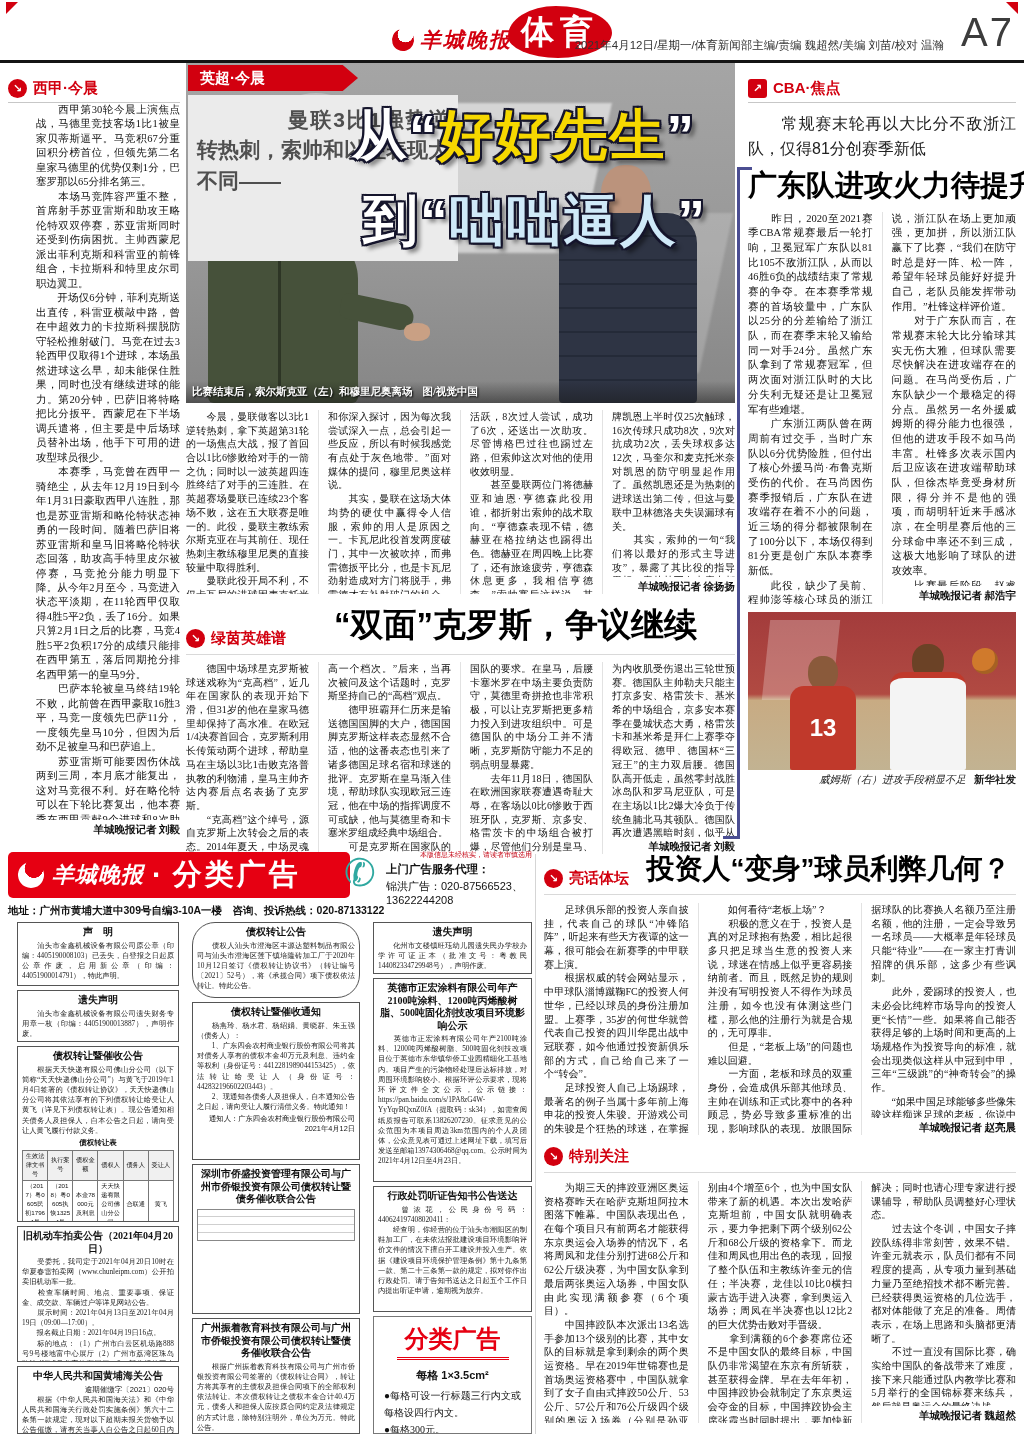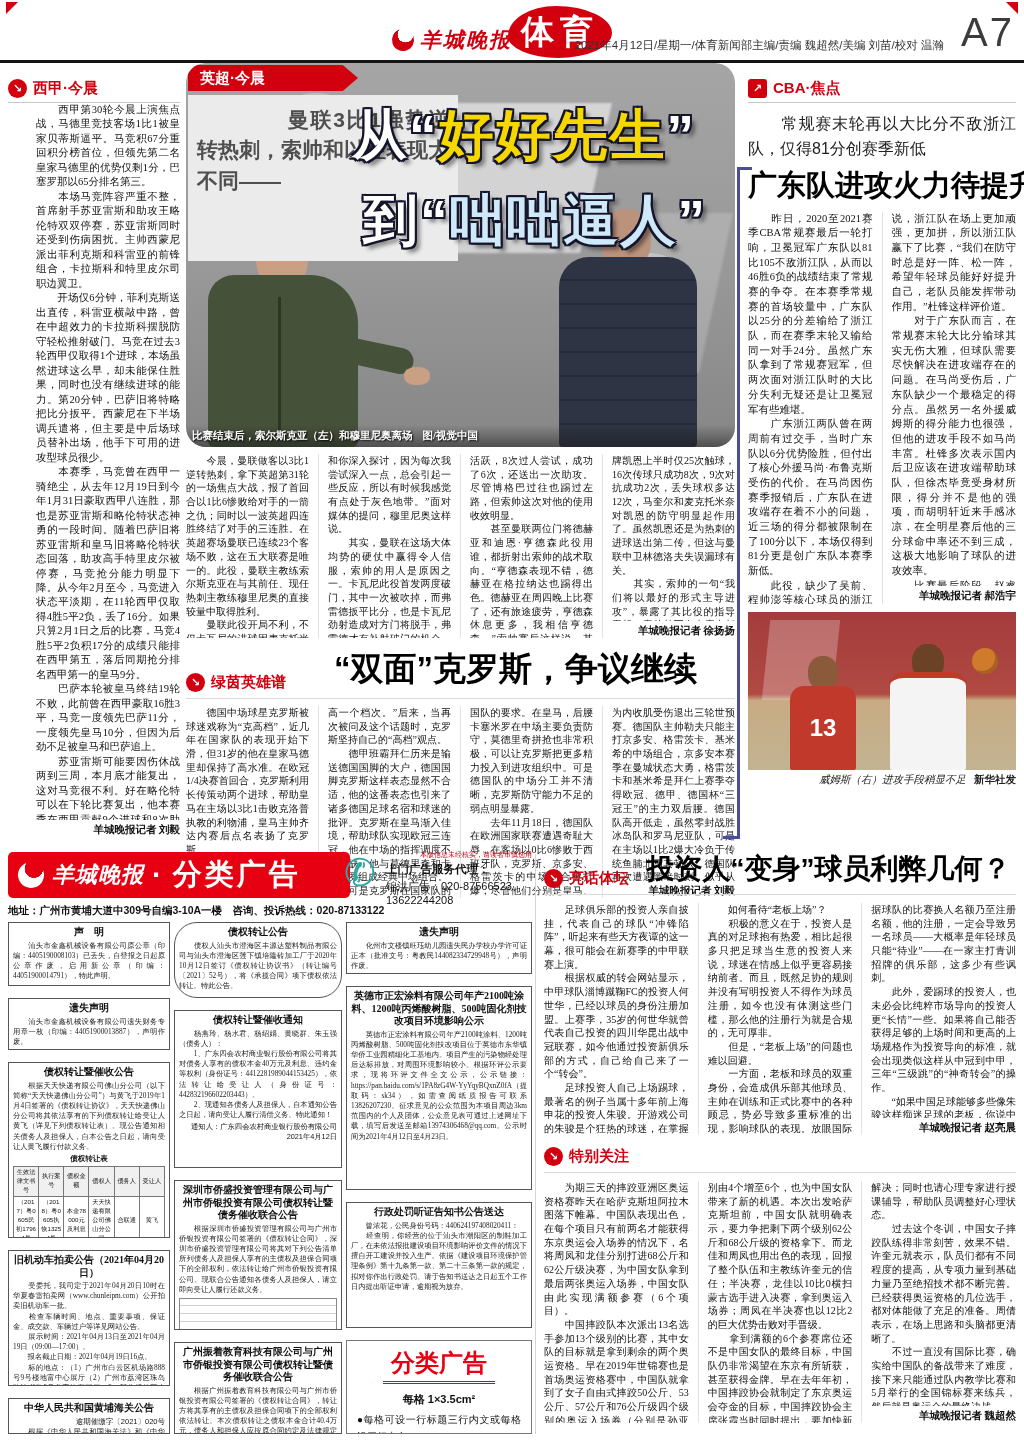--- a/index.html
+++ b/index.html
@@ -29,21 +29,21 @@
   .cols .c{flex:1;overflow:hidden;font-size:10px;line-height:1.37;}
   .cols .c + .c{border-left:1px solid #e2e2e2;margin-left:9px;padding-left:9px;}
   .cols .c.last{display:flex;flex-direction:column;}
   .cols .c.last .flow{flex:1;overflow:hidden;}
   
   .top{position:relative;height:783px;}
   .colL{position:absolute;left:8px;top:16px;width:172px;height:758px;display:flex;flex-direction:column;}
   .colL h1{margin:10px 0 8px;font-family:"Liberation Sans",sans-serif;font-size:27px;line-height:1.25;color:#000;}
   .colL .flow{flex:1;overflow:hidden;font-size:10.5px;line-height:1.38;margin-left:28px;}
   .colC{position:absolute;left:186px;top:0;width:549px;height:783px;}
-  .photo{position:relative;height:384px;background:linear-gradient(180deg,#a5a5a5 0%,#989898 55%,#868686 100%);overflow:hidden;border-radius:20px;}
+  .photo{position:relative;height:340px;background:linear-gradient(180deg,#a5a5a5 0%,#989898 55%,#868686 100%);overflow:hidden;}
   .sign{position:absolute;background:rgba(255,255,255,.55);transform:skewX(-12deg);filter:blur(1px);}
   .blob{position:absolute;border-radius:50%;background:rgba(255,255,255,.28);}
   .figL{position:absolute;left:4px;bottom:0;width:200px;height:238px;}
   .figL .torso{position:absolute;left:18px;bottom:0;width:150px;height:172px;background:#46513a;border-radius:26px 48px 6px 6px;}
   .figL .zip{position:absolute;left:88px;bottom:10px;width:3px;height:140px;background:#2d3525;}
   .figL .head{position:absolute;left:66px;bottom:160px;width:52px;height:62px;background:#c9a084;border-radius:46% 46% 42% 42%;}
   .figL .hair{position:absolute;left:64px;bottom:202px;width:56px;height:26px;background:#b4917a;border-radius:50% 50% 20% 20%;}
   .figL .arm{position:absolute;left:150px;bottom:78px;width:74px;height:26px;background:#46513a;border-radius:8px 14px 14px 8px;transform:rotate(12deg);}
   .figL .hand{position:absolute;left:214px;bottom:62px;width:26px;height:18px;background:#c9a084;border-radius:45%;}
   .figR{position:absolute;right:26px;bottom:0;width:160px;height:266px;}
@@ -103,21 +103,21 @@
   .swoosh2{width:26px;height:26px;border-radius:50%;background:radial-gradient(circle at 68% 30%,#e60012 0 36%,#fff 37%);transform:rotate(-18deg);}
   .clsred .scr{font-family:"Liberation Serif",serif;font-style:italic;font-weight:bold;font-size:22px;letter-spacing:1px;}
   .clsred .big{font-weight:bold;font-size:29px;letter-spacing:3px;}
   .phone{position:absolute;left:336px;top:4px;font-size:38px;color:#2fa8a0;transform:rotate(-8deg);line-height:1;}
   .agent{position:absolute;left:378px;top:0;width:146px;}
   .agent .note{color:#c40010;font-size:7px;text-align:right;}
   .agent .al{font-weight:bold;font-size:11.5px;margin-top:2px;}
   .agent .ai{font-size:11px;margin-top:2px;}
   .clsaddr{font-weight:bold;font-size:10.5px;margin:2px 0 4px;color:#111;}
   .adgrid{display:flex;gap:4px;height:512px;}
-  .adcol{display:flex;flex-direction:column;gap:12px;overflow:hidden;}
+  .adcol{display:flex;flex-direction:column;gap:4px;overflow:hidden;margin-left:9px;}
   .adcol.A{width:162px;}.adcol.B{width:168px;}.adcol.C{flex:1;}
   .ad{border:1px solid #555;padding:3px 4px;overflow:hidden;background:#fff;}
   .ad .t{font-weight:bold;font-size:10px;text-align:center;line-height:1.25;margin-bottom:2px;font-family:"Liberation Serif",serif;}
   .ad .sub{font-size:7.5px;text-align:right;}
   .ad .b{font-size:7.3px;line-height:1.4;color:#222;text-align:justify;white-space:pre-wrap;font-family:"Liberation Serif",serif;}
   .ad .f{font-size:7.3px;text-align:right;margin-top:2px;}
   .zqt{width:100%;border-collapse:collapse;margin:2px 0;table-layout:fixed;}
   .zqt th,.zqt td{border:1px solid #777;font-size:6.2px;padding:1px;text-align:center;word-break:break-all;font-weight:normal;}
   .zqt th{background:#f0f0f0;}
   .ttl{font-size:7.5px;text-align:center;font-weight:bold;margin-top:2px;}
@@ -374,21 +374,20 @@
           </div>
           <div class="ad" style="height:150px;">
             <div class="t">债权转让暨催收通知</div>
             <div class="b">　　杨燕玲、杨水君、杨绍娟、黄晓群、朱玉强（债务人）：
 　　1、广东四会农村商业银行股份有限公司将其对债务人享有的债权本金40万元及利息、违约金等权利（身份证号：4412281989044153425），依法转让给受让人（身份证号：442832196602203443）。
 　　2、现通知各债务人及担保人，自本通知公告之日起，请向受让人履行清偿义务。特此通知！</div>
             <div class="f">通知人：广东四会农村商业银行股份有限公司　2021年4月12日</div>
           </div>
           <div class="ad" style="height:142px;">
             <div class="t">深圳市侨盛投资管理有限公司与广州市侨银投资有限公司债权转让暨债务催收联合公告</div>
-            <div class="b">　　根据深圳市侨盛投资管理有限公司与广州市侨银投资有限公司签署的《债权转让合同》，深圳市侨盛投资管理有限公司将其对下列公告清单所列债务人及担保人享有的主债权及担保合同项下的全部权利，依法转让给广州市侨银投资有限公司。现联合公告通知各债务人及担保人，请立即向受让人履行还款义务。</div>
             <div class="gtable" style="height:30px;"></div>
           </div>
           <div class="ad" style="flex:1;">
             <div class="t">广州振着教育科技有限公司与广州市侨银投资有限公司债权转让暨债务催收联合公告</div>
             <div class="b">　　根据广州振着教育科技有限公司与广州市侨银投资有限公司签署的《债权转让合同》，转让方将其享有的主债权及担保合同项下的全部权利依法转让。本次债权转让之债权本金合计40.4万元，债务人和担保人应按原合同约定及法律规定的方式计息，除特别注明外，单位为万元。特此公告。</div>
 
           </div>
         </div>
 
         <div class="adcol C">

